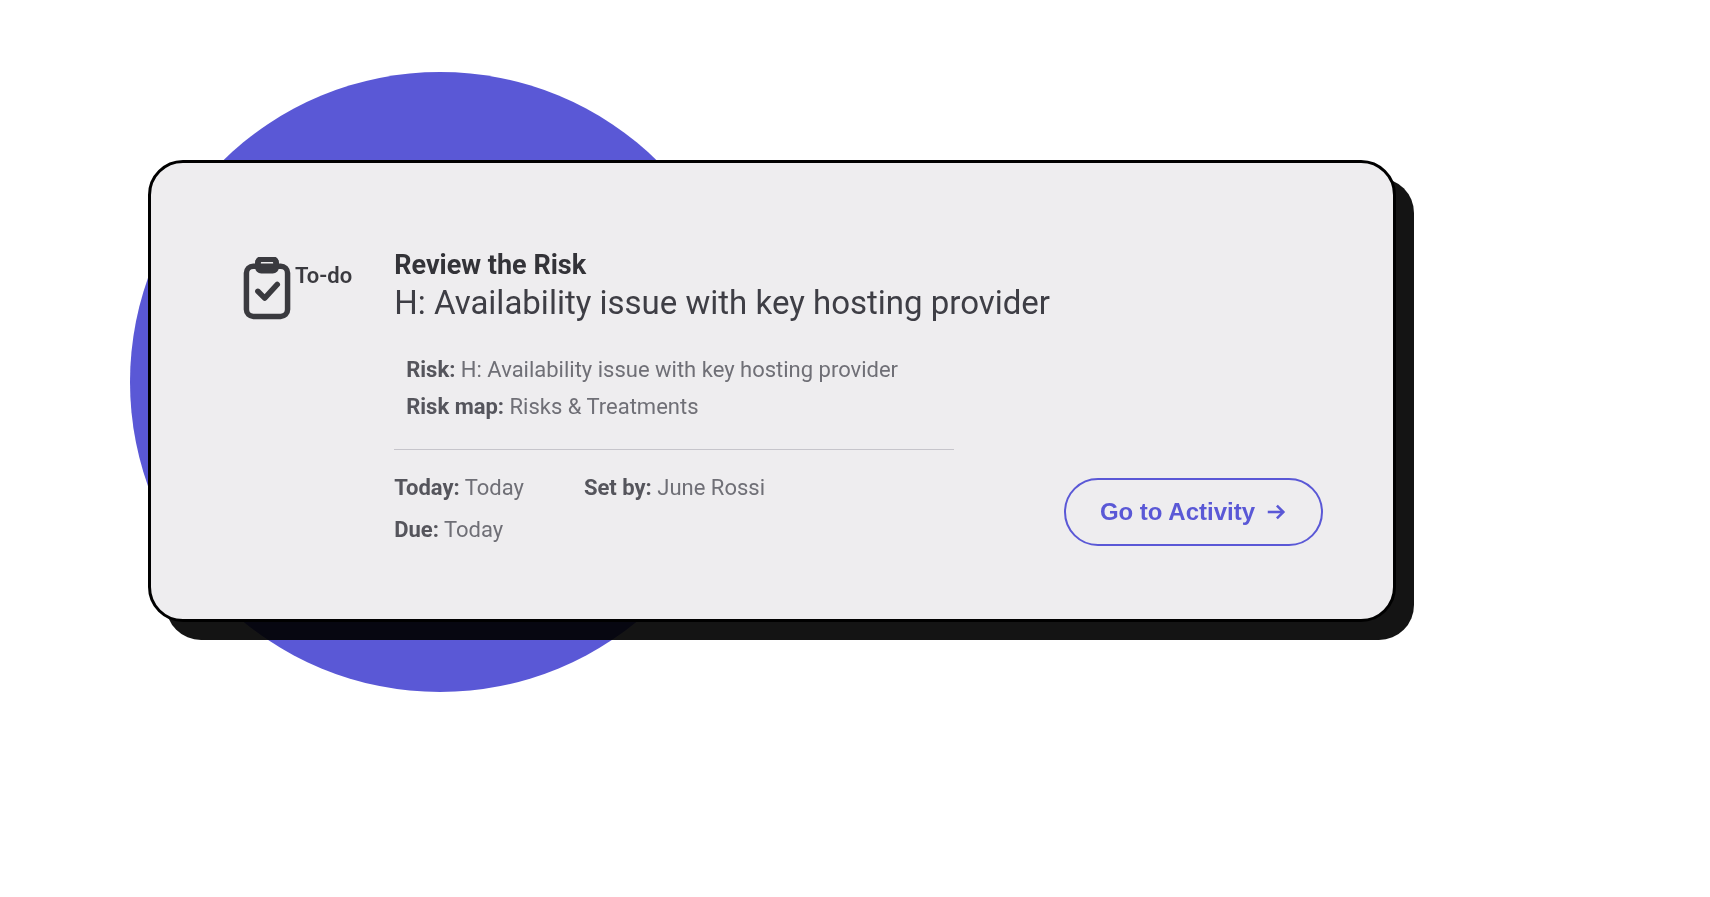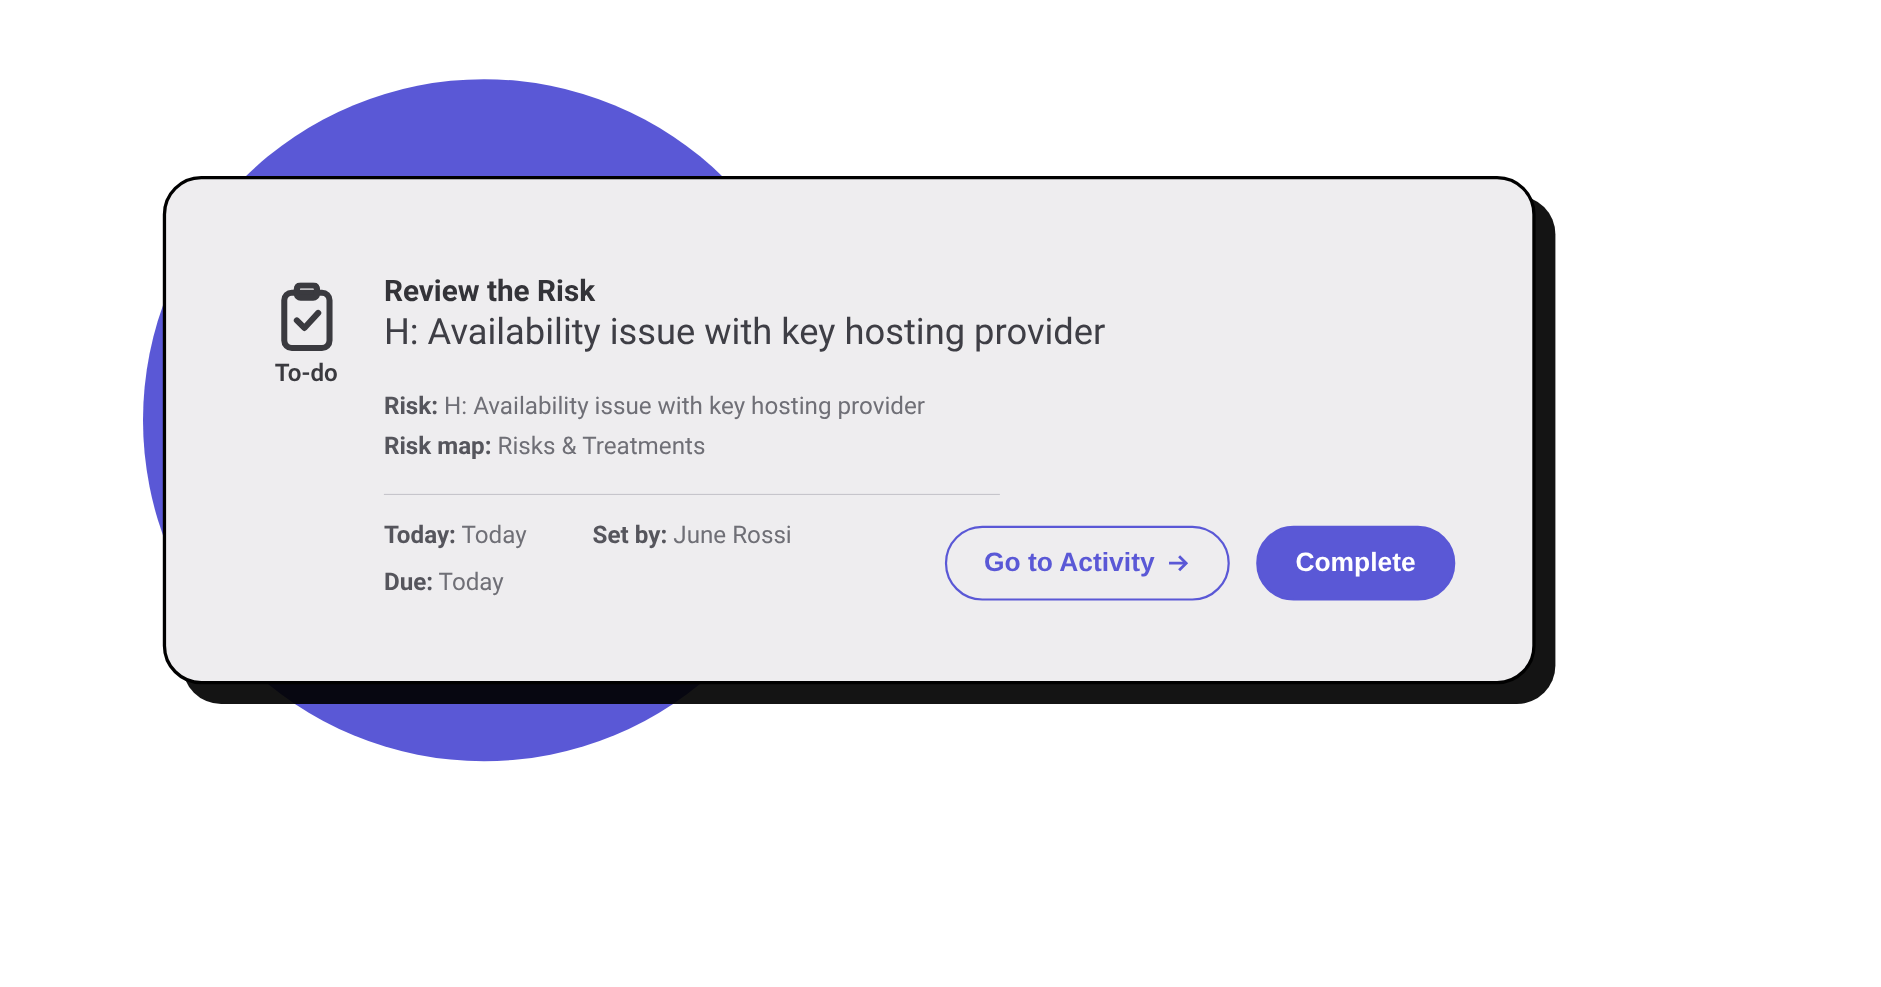--- a/index.html
+++ b/index.html
@@ -31,22 +31,22 @@
       background: #eeedef;
       border: 3.5px solid #000;
       border-radius: 35px;
       padding: 86px 70px 70px 88px;
       display: flex;
       gap: 42px;
       box-shadow: 18px 18px 0 0 rgba(0,0,0,0.92);
     }
     .todo-col {
       display: flex;
-      flex-direction: column;
-      align-items: flex-end;
+      flex-direction: row;
+      align-items: flex-start;
       padding-top: 8px;
       min-width: 68px;
     }
     .todo-icon {
       width: 56px;
       height: 64px;
       color: #3a3a3f;
     }
     .todo-label {
       margin-top: 6px;
@@ -66,20 +66,21 @@
       line-height: 1.2;
     }
     .subtitle {
       font-size: 33px;
       font-weight: 400;
       color: #3e3e45;
       margin-top: 2px;
     }
     .meta-block {
       margin-top: 30px;
+      margin-left: 12px;
     }
     .meta-row {
       font-size: 22px;
       color: #6f6f76;
       line-height: 1.65;
     }
     .meta-label {
       font-weight: 700;
       color: #55555c;
     }
@@ -197,19 +198,16 @@
       </div>
 
       <div class="actions">
         <button class="btn btn-outline">
           <span>Go to Activity</span>
           <svg class="arrow-icon" viewBox="0 0 24 24">
             <line x1="3" y1="12" x2="20" y2="12"></line>
             <polyline points="13 5 20 12 13 19"></polyline>
           </svg>
         </button>
-        <button class="btn btn-filled">
-          <span>Complete</span>
-        </button>
       </div>
     </div>
   </div>
 </div>
 
 </body></html>

